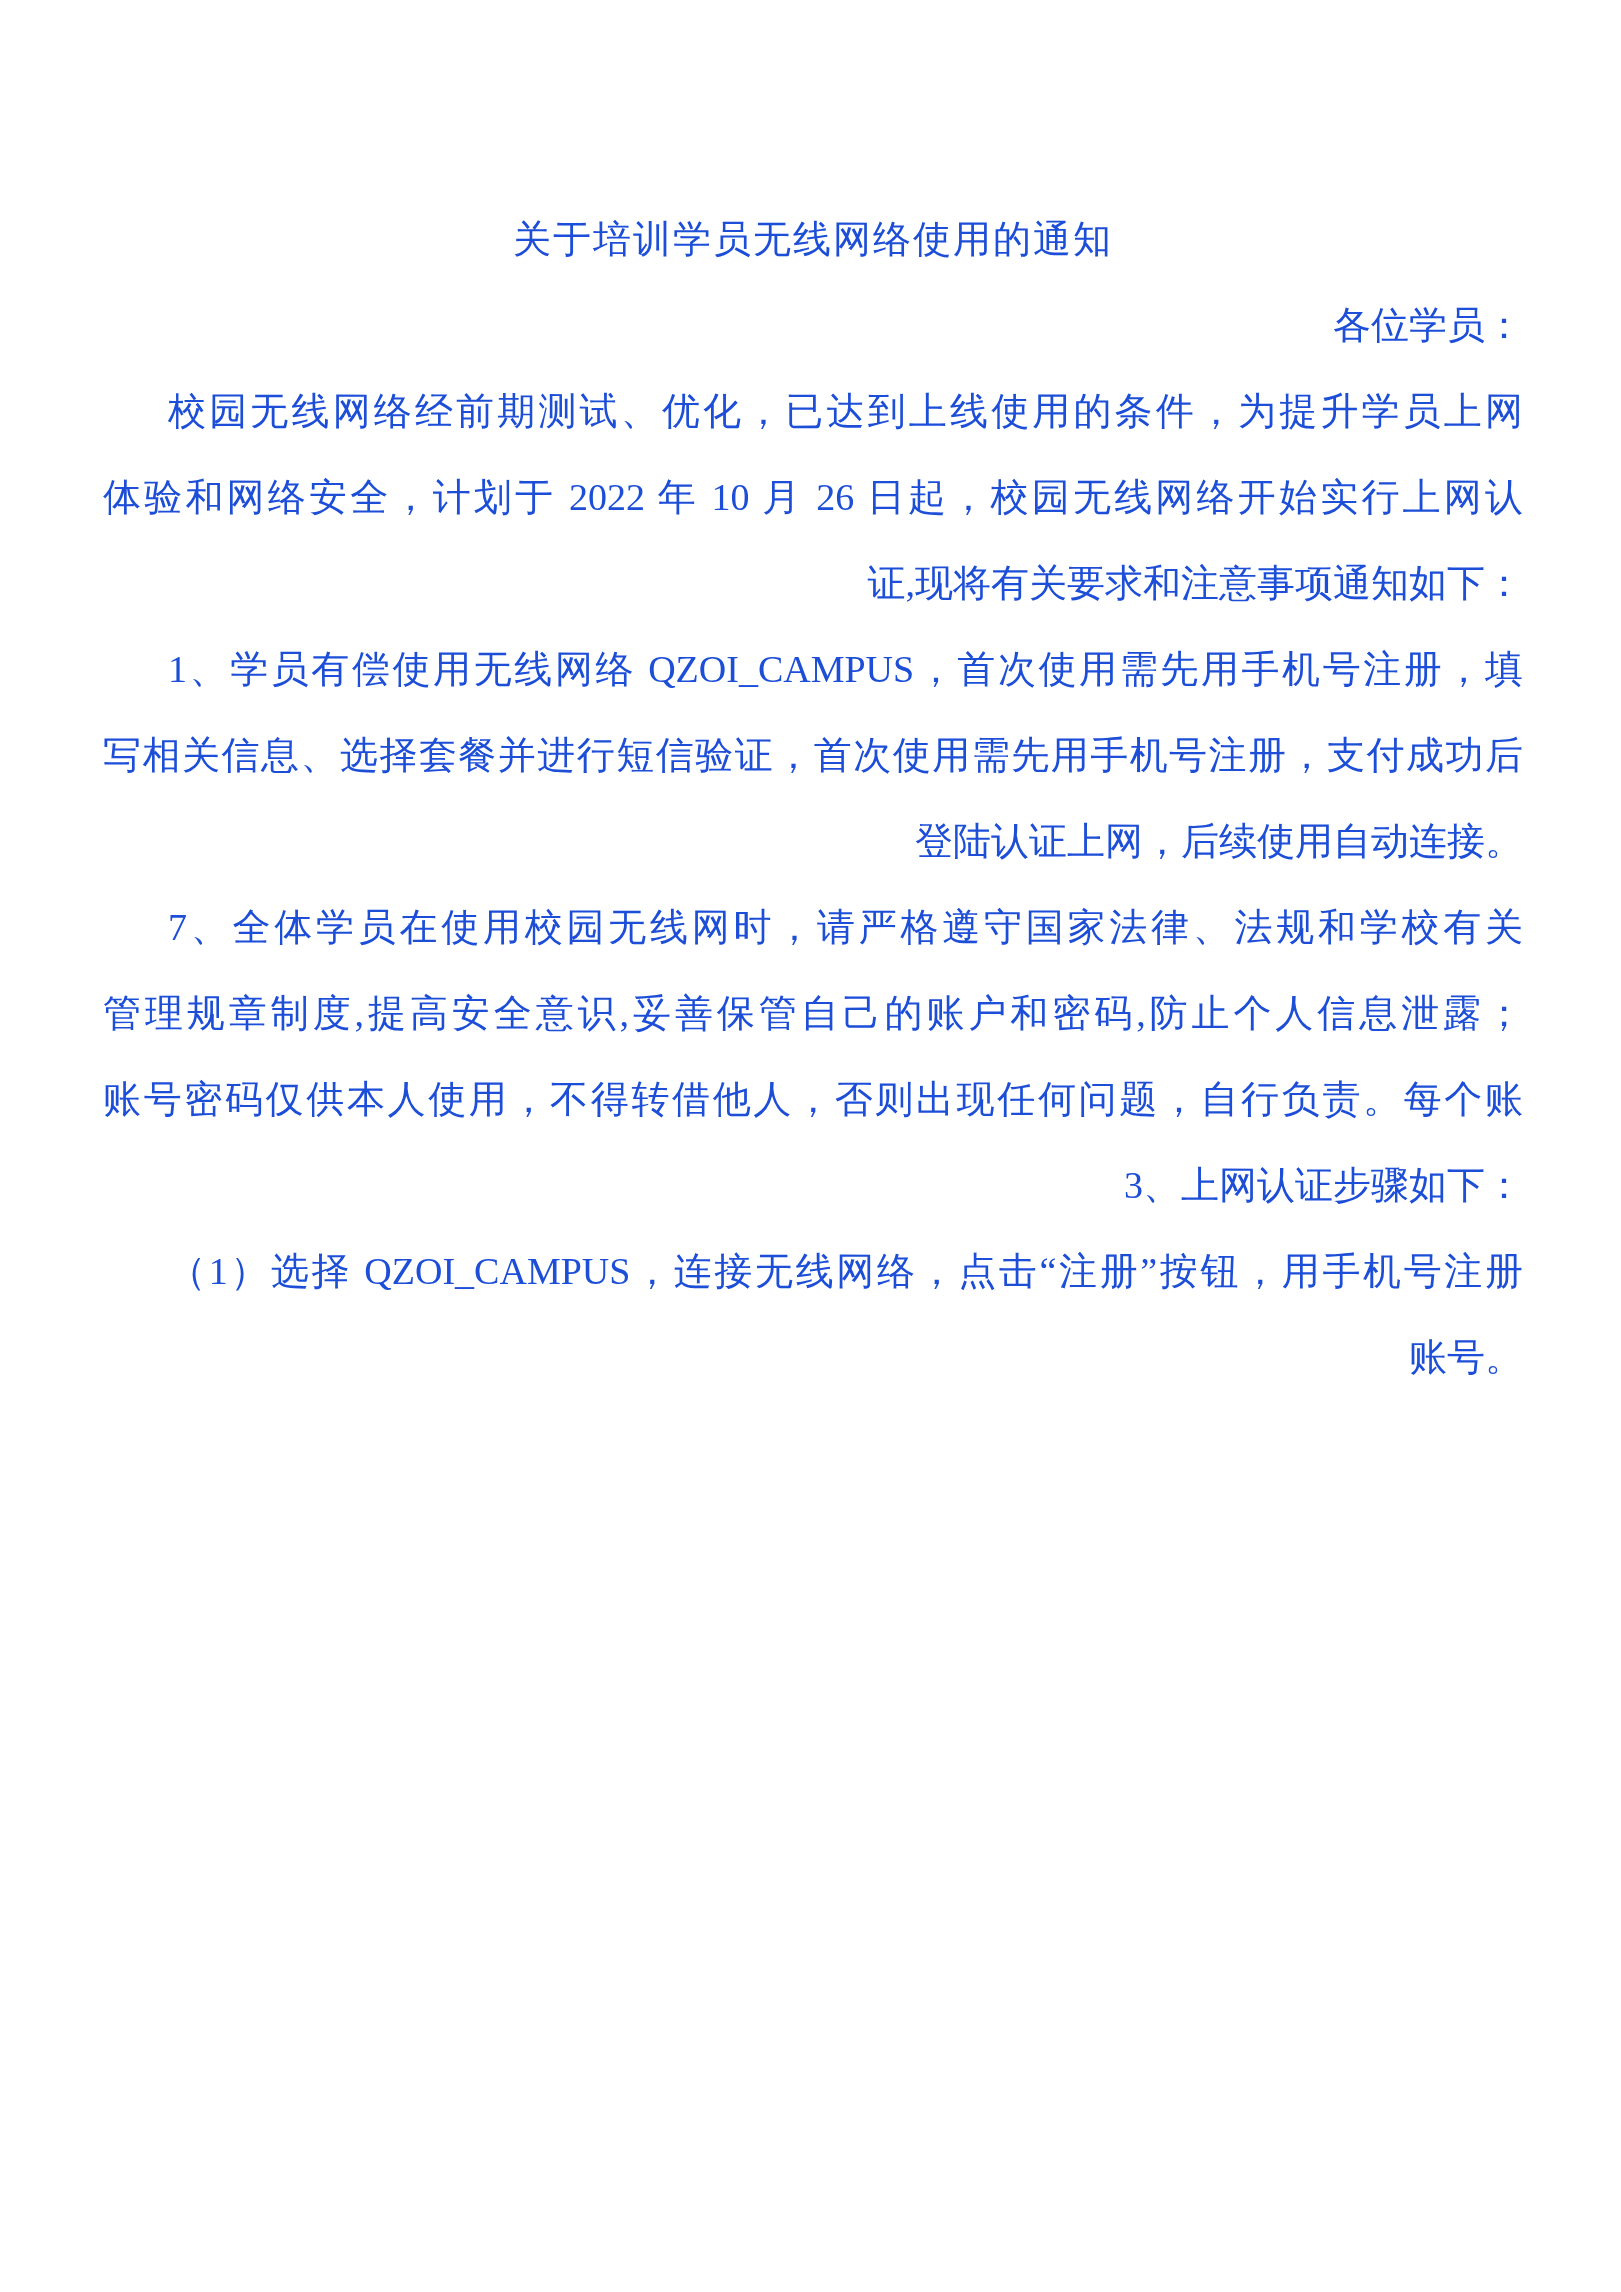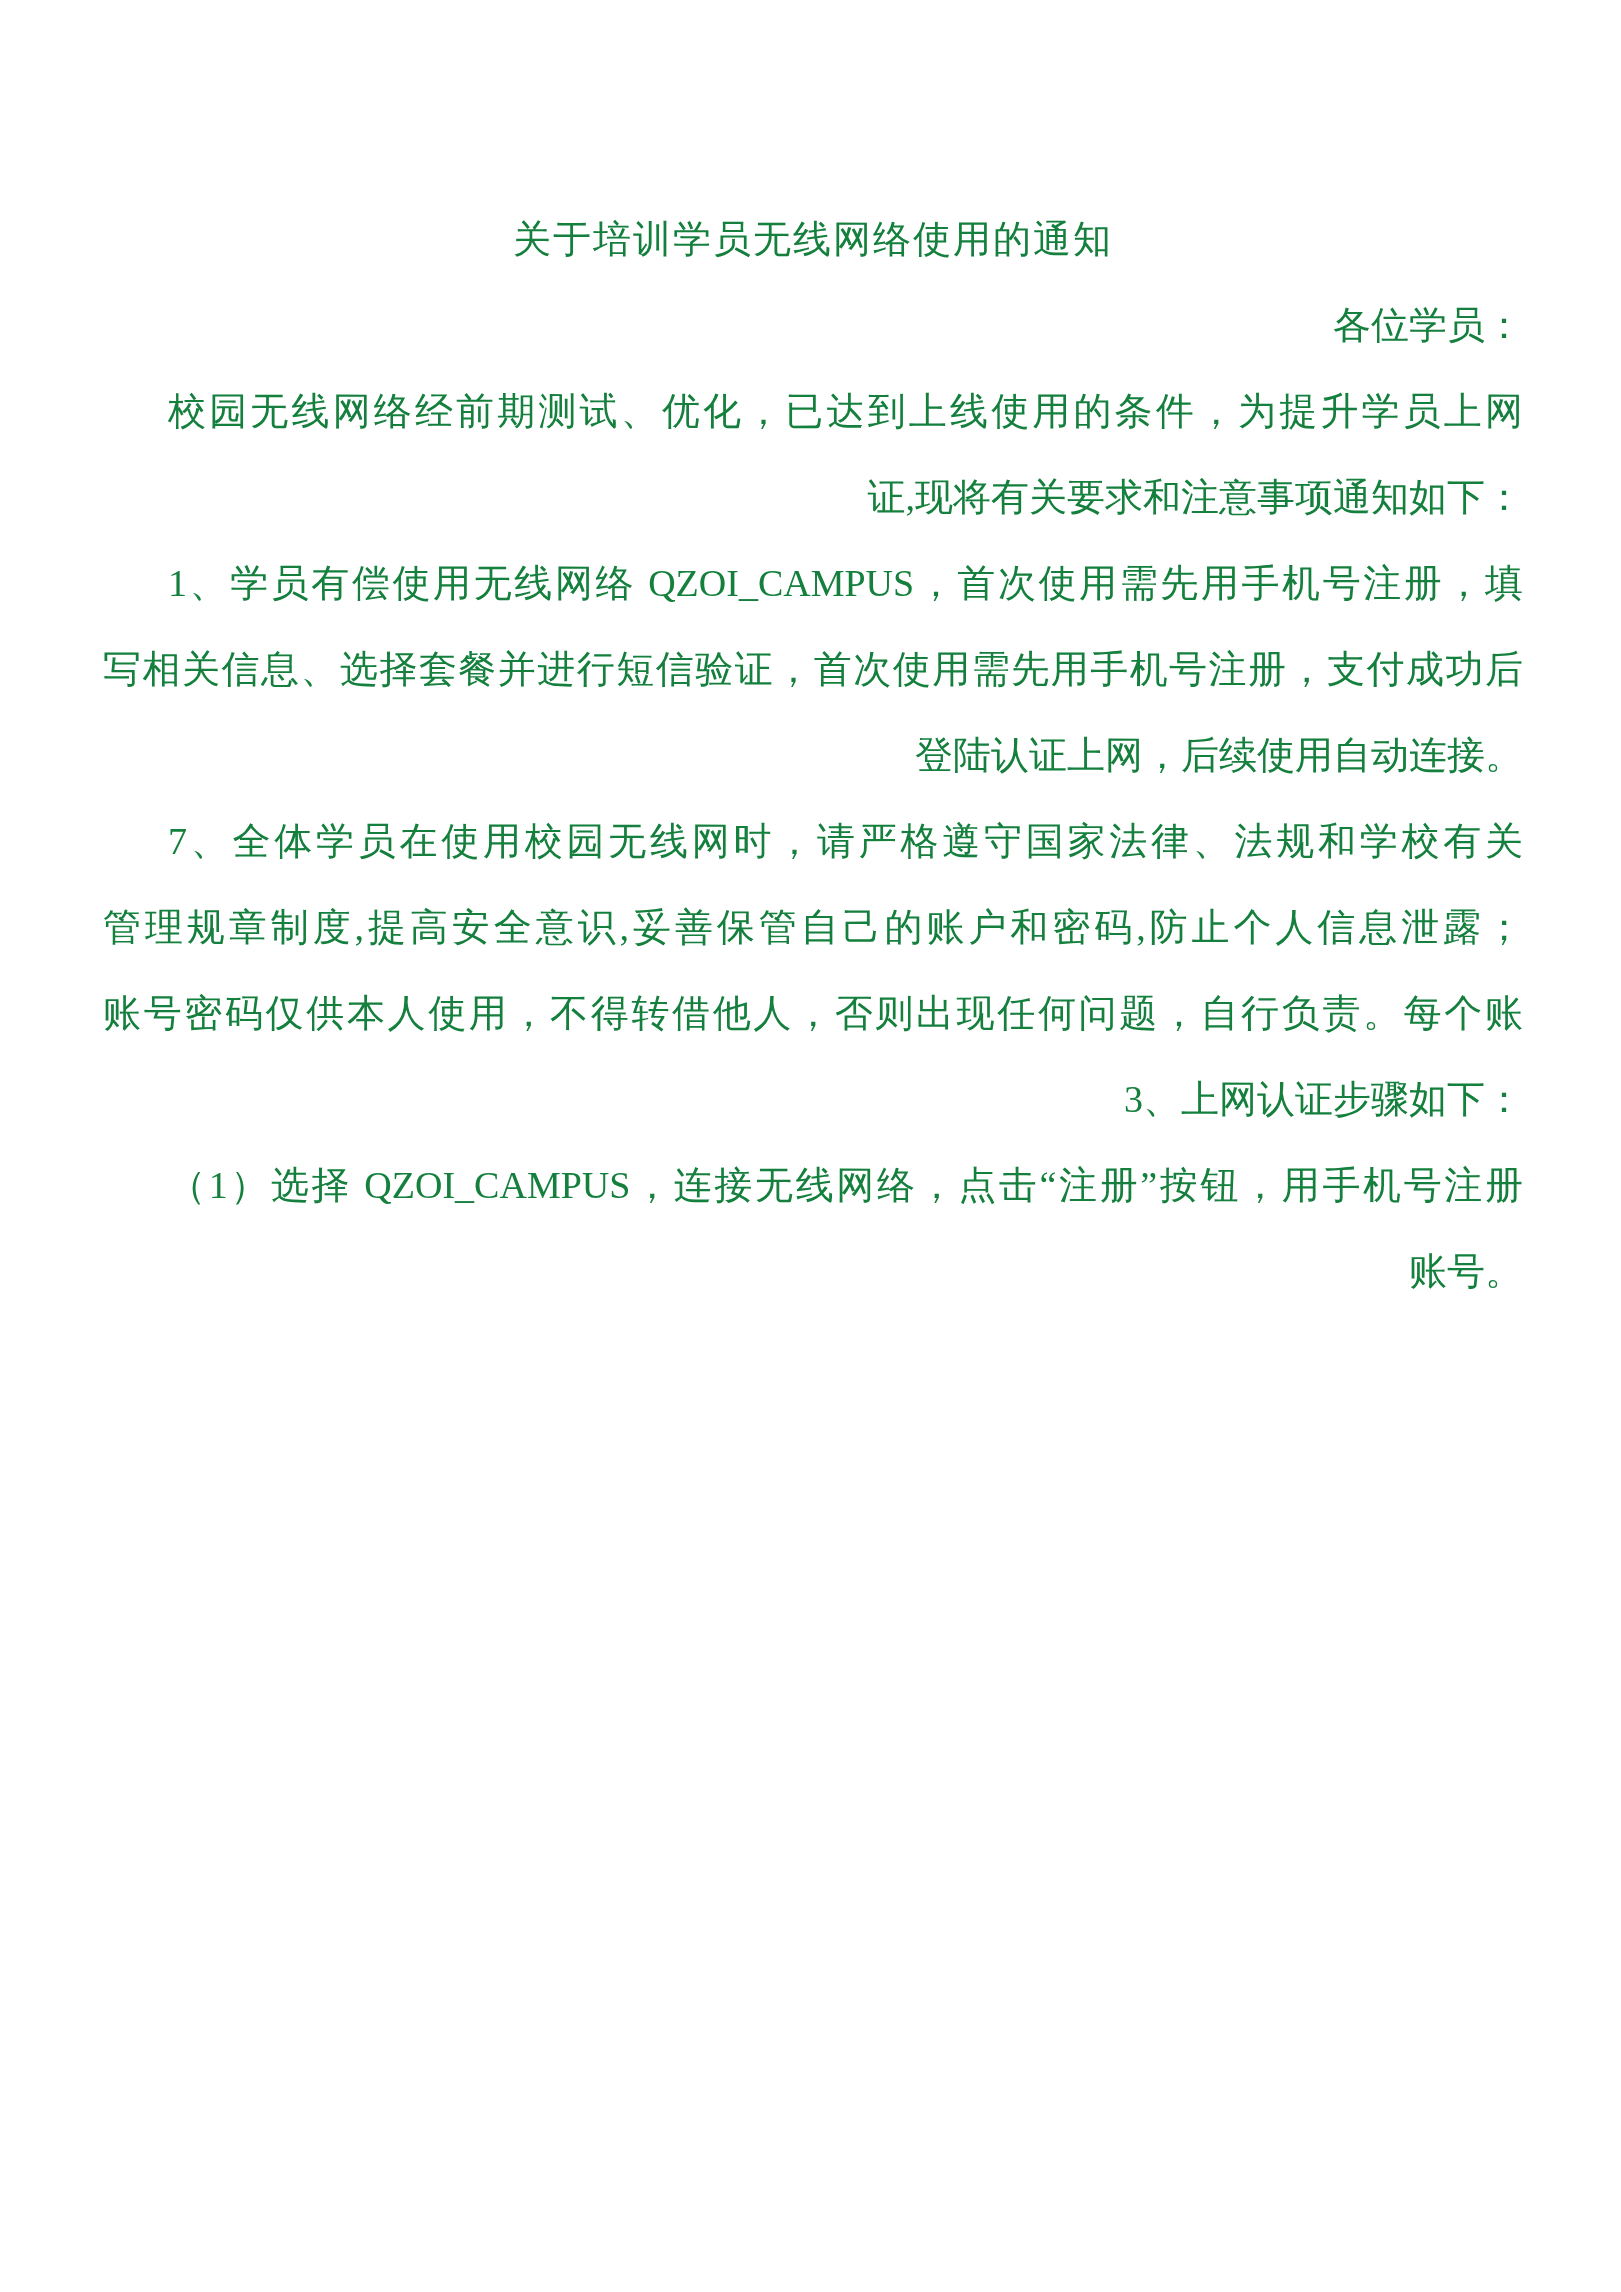--- a/index.html
+++ b/index.html
@@ -6,21 +6,21 @@
     margin: 0;
     padding: 0;
     background: #888;
   }
   .page {
     position: relative;
     width: 1621px;
     height: 2293px;
     margin: 0 auto;
     background: #ffffff;
-    color: #15803d;
+    color: #1d4ed8;
     font-family: "Liberation Serif", "DejaVu Serif", serif;
     font-size: 38px;
     overflow: hidden;
   }
   .content {
     padding: 196px 98px 0 103px;
   }
   .line {
     display: block;
     line-height: 86px;
@@ -49,20 +49,21 @@
 
 <div class="page">
   <div class="content">
 
     <div class="doc-title">关于培训学员无线网络使用的通知</div>
 
     <div class="line">各位学员：</div>
 
     <div>
       <div class="line indent jfull">校园无线网络经前期测试、优化，已达到上线使用的条件，为提升学员上网</div>
+      <div class="line jfull">体验和网络安全，计划于 2022 年 10 月 26 日起，校园无线网络开始实行上网认</div>
       <div class="line">证,现将有关要求和注意事项通知如下：</div>
     </div>
 
     <div>
       <div class="line indent jfull">1、学员有偿使用无线网络 QZOI_CAMPUS，首次使用需先用手机号注册，填</div>
       <div class="line jfull">写相关信息、选择套餐并进行短信验证，首次使用需先用手机号注册，支付成功后</div>
       <div class="line">登陆认证上网，后续使用自动连接。</div>
     </div>
 
     <div>

